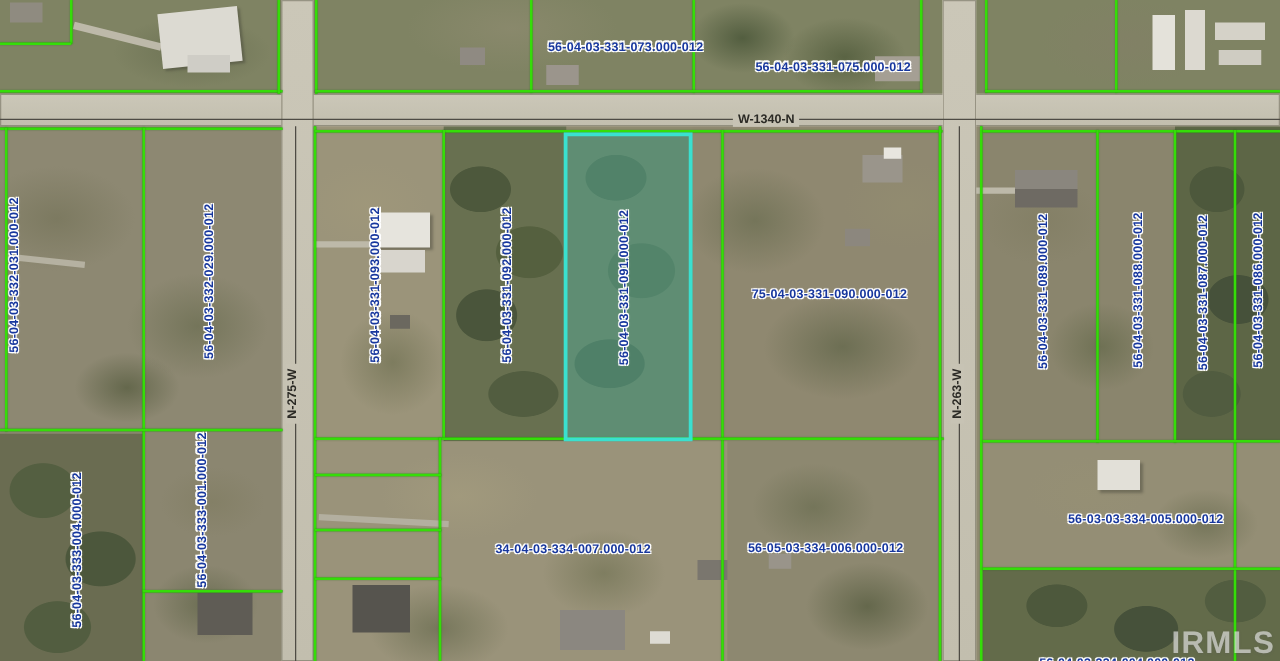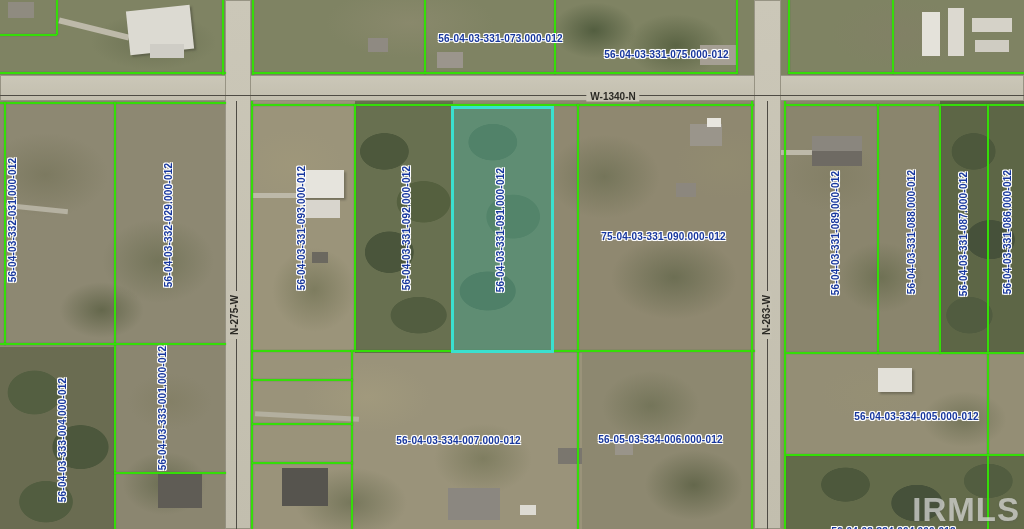--- a/index.html
+++ b/index.html
@@ -25,21 +25,21 @@
     text-shadow:-1px -1px 0 #fff,1px -1px 0 #fff,-1px 1px 0 #fff,1px 1px 0 #fff,0 0 2px #fff;
   }
   .lh{transform:translate(-50%,-50%);padding-left:19px;}
   .lv{transform:translate(-50%,-50%) rotate(-90deg);}
   .rlabel{
     position:absolute;z-index:6;white-space:nowrap;
     font-weight:bold;font-size:10px;color:#2b2a25;background:#c7c3b4;padding:0 4px;
   }
   .wm{
     position:absolute;z-index:8;right:4px;bottom:0px;
-    font-weight:bold;font-size:33px;letter-spacing:1px;
+    font-weight:bold;font-size:25px;letter-spacing:1px;
     color:rgba(244,244,244,.6);text-shadow:0 1px 2px rgba(90,90,90,.35);
   }
 </style>
 </head>
 <body>
 
 <div id="map">
 
   <div class="patch" style="left:0;top:0;width:1024px;height:76px;background:radial-gradient(90px 40px at 15% 55%,rgba(104,110,80,.8),transparent 70%),radial-gradient(120px 50px at 40% 30%,rgba(140,138,110,.8),transparent 70%),radial-gradient(70px 45px at 66% 60%,rgba(86,96,64,.9),transparent 70%),radial-gradient(60px 40px at 58% 40%,rgba(78,90,60,.9),transparent 70%),radial-gradient(100px 50px at 88% 45%,rgba(130,128,102,.8),transparent 70%),#7f8363;"></div>
   <div class="patch" style="left:0;top:101px;width:226px;height:246px;background:radial-gradient(90px 60px at 20% 30%,rgba(120,118,92,.8),transparent 70%),radial-gradient(80px 60px at 70% 65%,rgba(110,112,84,.8),transparent 70%),radial-gradient(60px 40px at 45% 85%,rgba(96,100,72,.9),transparent 70%),#8d8872;"></div>
@@ -138,23 +138,23 @@
   <div class="plabel lv" style="left:301px;top:228px;">56-04-03-331-093.000-012</div>
   <div class="plabel lv" style="left:406px;top:228px;">56-04-03-331-092.000-012</div>
   <div class="plabel lv" style="left:500px;top:230px;">56-04-03-331-091.000-012</div>
   <div class="plabel lh" style="left:654px;top:236px;">75-04-03-331-090.000-012</div>
   <div class="plabel lv" style="left:835px;top:233px;">56-04-03-331-089.000-012</div>
   <div class="plabel lv" style="left:911px;top:232px;">56-04-03-331-088.000-012</div>
   <div class="plabel lv" style="left:963px;top:234px;">56-04-03-331-087.000-012</div>
   <div class="plabel lv" style="left:1007px;top:232px;">56-04-03-331-086.000-012</div>
   <div class="plabel lv" style="left:62px;top:440px;">56-04-03-333-004.000-012</div>
   <div class="plabel lv" style="left:162px;top:408px;">56-04-03-333-001.000-012</div>
-  <div class="plabel lh" style="left:449px;top:440px;">56-04-03-334-007.000-012</div>
+  <div class="plabel lh" style="left:449px;top:440px;">34-04-03-334-007.000-012</div>
   <div class="plabel lh" style="left:651px;top:439px;">56-05-03-334-006.000-012</div>
-  <div class="plabel lh" style="left:907px;top:416px;">56-04-03-334-005.000-012</div>
+  <div class="plabel lh" style="left:907px;top:416px;">56-03-03-334-005.000-012</div>
   <div class="plabel lh" style="left:884px;top:531px;">56-04-03-334-004.000-012</div>
 
   <div class="rlabel lh" style="left:613px;top:96px;">W-1340-N</div>
   <div class="rlabel lv" style="left:234px;top:315px;">N-275-W</div>
   <div class="rlabel lv" style="left:766px;top:315px;">N-263-W</div>
 
   <div class="wm">IRMLS</div>
 
 </div>
 

